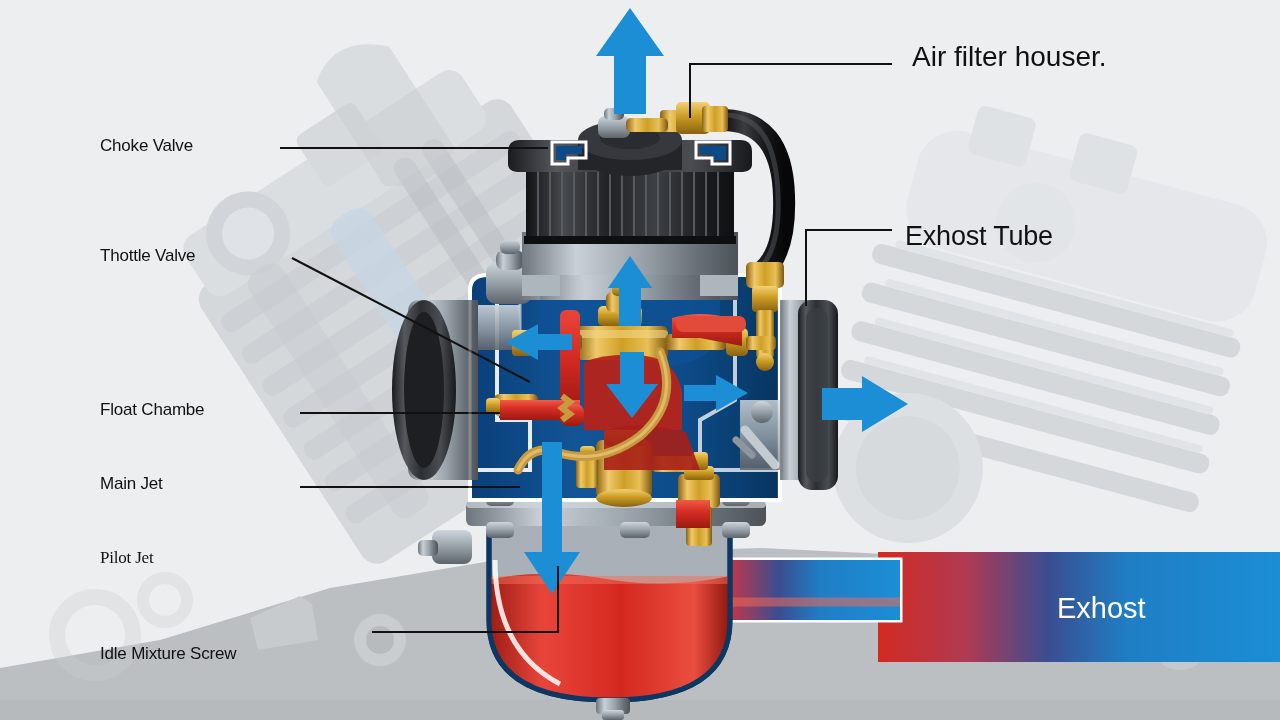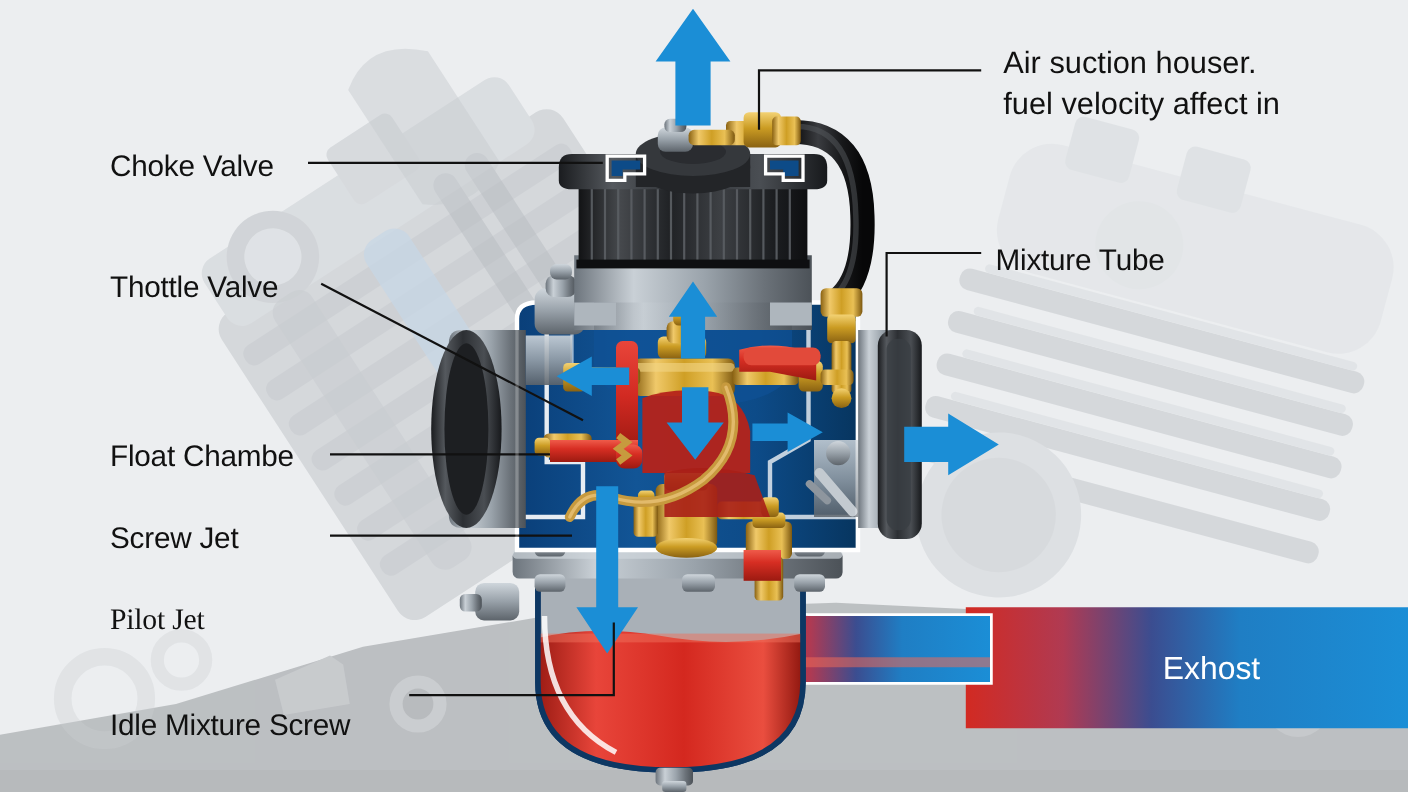--- a/index.html
+++ b/index.html
@@ -12,21 +12,21 @@
   #stage { position:absolute; inset:0; width:1280px; height:720px; }
   #stage svg { position:absolute; left:0; top:0; }
   .lbl {
     position:absolute;
     font-family:"Liberation Sans", sans-serif;
     color:#111111;
     font-weight:400;
     white-space:nowrap;
     letter-spacing:-0.2px;
   }
-  .lbl-left { font-size:27px; }
+  .lbl-left { font-size:17px; }
   .lbl-right { font-size:27px; }
   .note { position:absolute; font-size:28px; line-height:38px; color:#111; white-space:nowrap; }
   .exhaust-text {
     position:absolute;
     font-size:29px;
     color:#ffffff;
     white-space:nowrap;
   }
 </style>
 </head>
@@ -417,26 +417,25 @@
 
   <g opacity="0.25">
     <line x1="470" y1="292" x2="470" y2="498" stroke="#ffffff" stroke-width="3"></line>
     <line x1="779" y1="292" x2="779" y2="498" stroke="#ffffff" stroke-width="3"></line>
   </g>
 </svg>
 
 <div class="lbl lbl-left" style="left:100px; top:136px;">Choke Valve</div>
 <div class="lbl lbl-left" style="left:100px; top:246px;">Thottle Valve</div>
 <div class="lbl lbl-left" style="left:100px; top:400px;">Float Chambe</div>
-<div class="lbl lbl-left" style="left:100px; top:474px;">Screw Jet</div>
+<div class="lbl lbl-left" style="left:100px; top:474px;">Main Jet</div>
 <div class="lbl lbl-left" style="left:100px; top:548px;font-family:Liberation Serif, serif;">Pilot Jet</div>
 <div class="lbl lbl-left" style="left:100px; top:644px;">Idle Mixture Screw</div>
 
-<div class="lbl lbl-right" style="left:905px; top:221px;">Mixture Tube</div>
+<div class="lbl lbl-right" style="left:905px; top:221px;">Exhost Tube</div>
 
 <div class="note" style="left:912px; top:38px;">
-  <div>Air suction houser.</div>
-  <div>fuel velocity affect in</div>
+  <div>Air filter houser.</div>
 </div>
 
 <div class="exhaust-text" style="left:1057px; top:592px;text-align:right;">Exhost</div>
 
 </div>
 
 </body></html>

